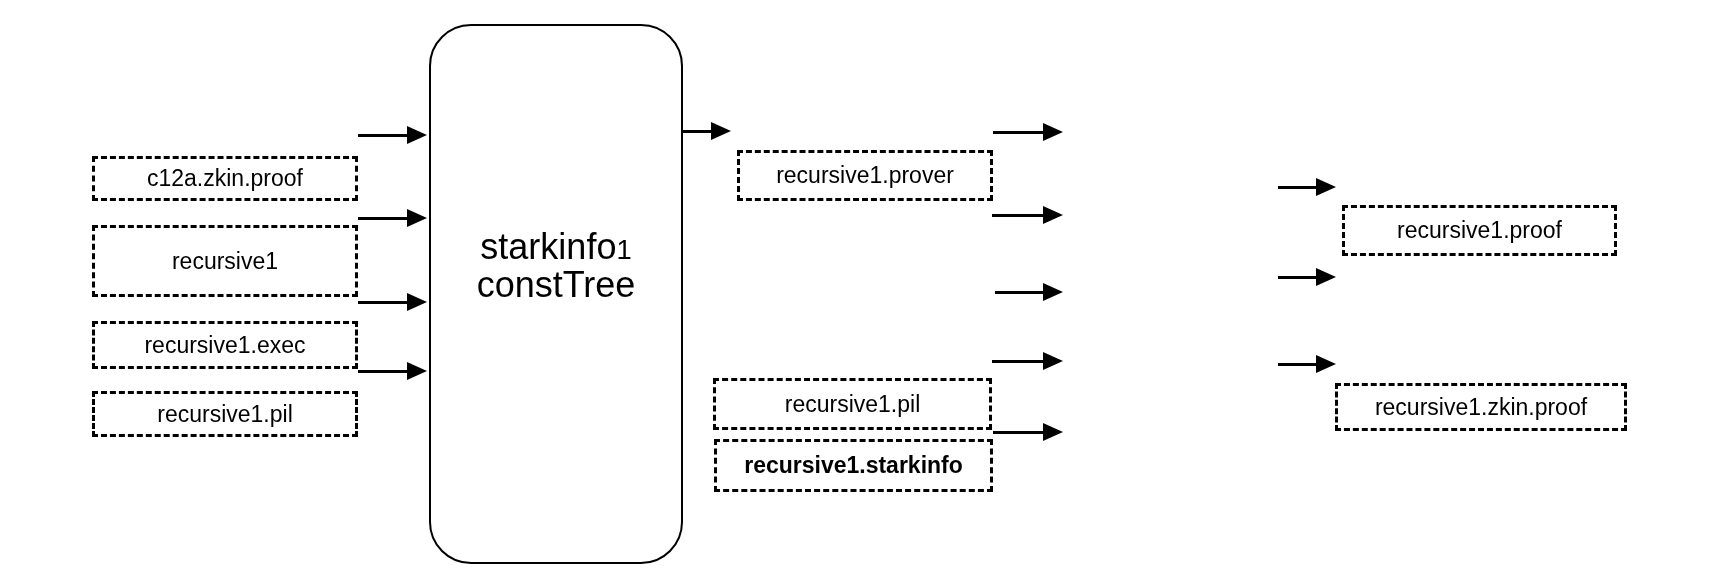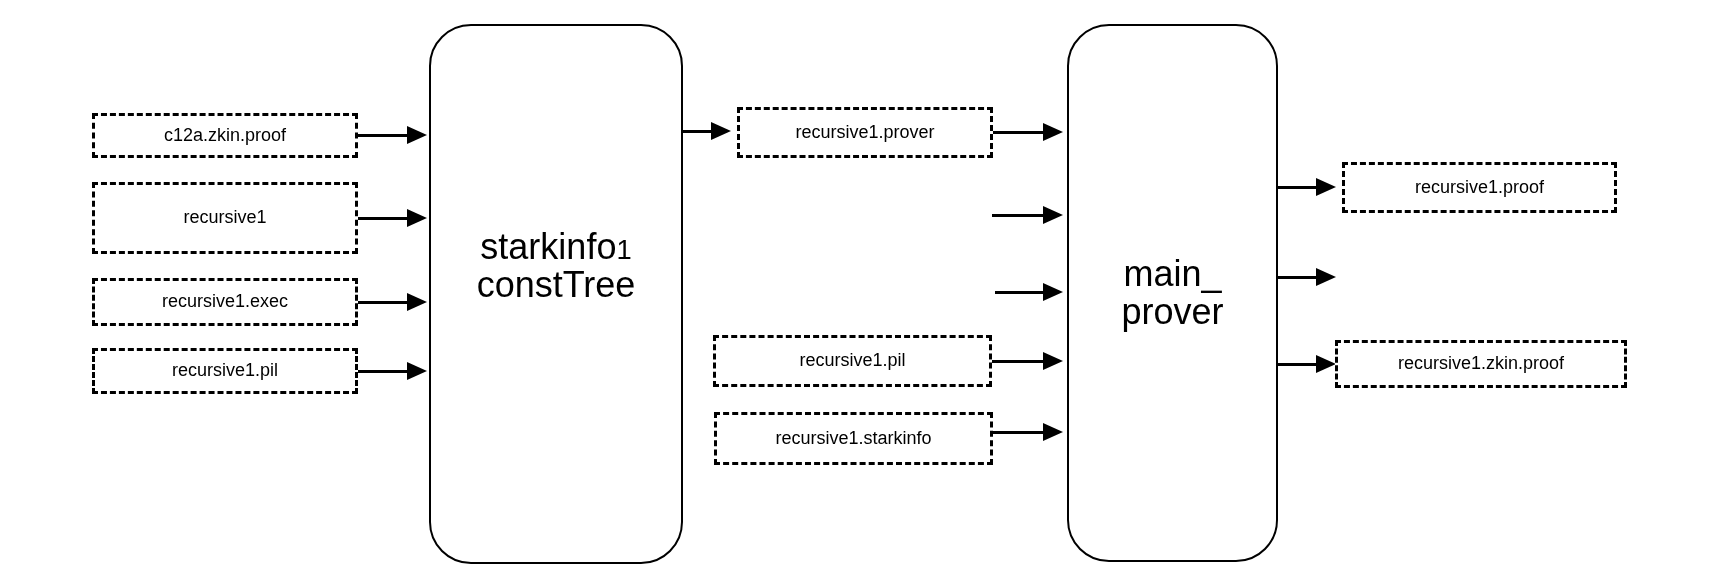--- a/index.html
+++ b/index.html
@@ -20,23 +20,24 @@
   .file-box {
     position: absolute;
     box-sizing: border-box;
     border: 3px dashed #000000;
     background: #ffffff;
     display: flex;
     flex-direction: column;
     align-items: center;
     justify-content: center;
     text-align: right;
-    font-size: 18px;
+    font-size: 23px;
     line-height: 1.22;
     white-space: nowrap;
+    margin-top: 43px;
   }
   
   .process-block {
     position: absolute;
     box-sizing: border-box;
     border: 2px solid #000000;
     border-radius: 42px;
     background: #ffffff;
     display: flex;
     align-items: center;
@@ -124,21 +125,21 @@
   <div class="file-box" style="left:737px; top:107px; width:256px; height:51px;">
     <span>recursive1.prover</span>
   </div>
 
 
 
   <div class="file-box" style="left:713px; top:335px; width:279px; height:52px;">
     <span>recursive1.pil</span>
   </div>
 
-  <div class="file-box" style="left:714px; top:412px; width:279px; height:53px;">
+  <div class="file-box" style="left:714px; top:396px; width:279px; height:53px;font-weight:bold;">
     <span>recursive1.starkinfo</span>
   </div>
 
   <div class="arrow" style="left:993px; top:132px; width:70px;">
     <i class="shaft"></i>
     <i class="head"></i>
   </div>
   <div class="arrow" style="left:992px; top:215px; width:71px;">
     <i class="shaft"></i>
     <i class="head"></i>
@@ -149,26 +150,20 @@
   </div>
   <div class="arrow" style="left:992px; top:361px; width:71px;">
     <i class="shaft"></i>
     <i class="head"></i>
   </div>
   <div class="arrow" style="left:993px; top:432px; width:70px;">
     <i class="shaft"></i>
     <i class="head"></i>
   </div>
 
-  <div class="process-block" style="left:1067px; top:24px; width:211px; height:538px;">
-    <div class="block-label">
-      <span>main_</span>
-      <span>prover</span>
-    </div>
-  </div>
 
   <div class="arrow" style="left:1278px; top:187px; width:58px;">
     <i class="shaft"></i>
     <i class="head"></i>
   </div>
   <div class="arrow" style="left:1278px; top:277px; width:58px;">
     <i class="shaft"></i>
     <i class="head"></i>
   </div>
   <div class="arrow" style="left:1278px; top:364px; width:58px;">

